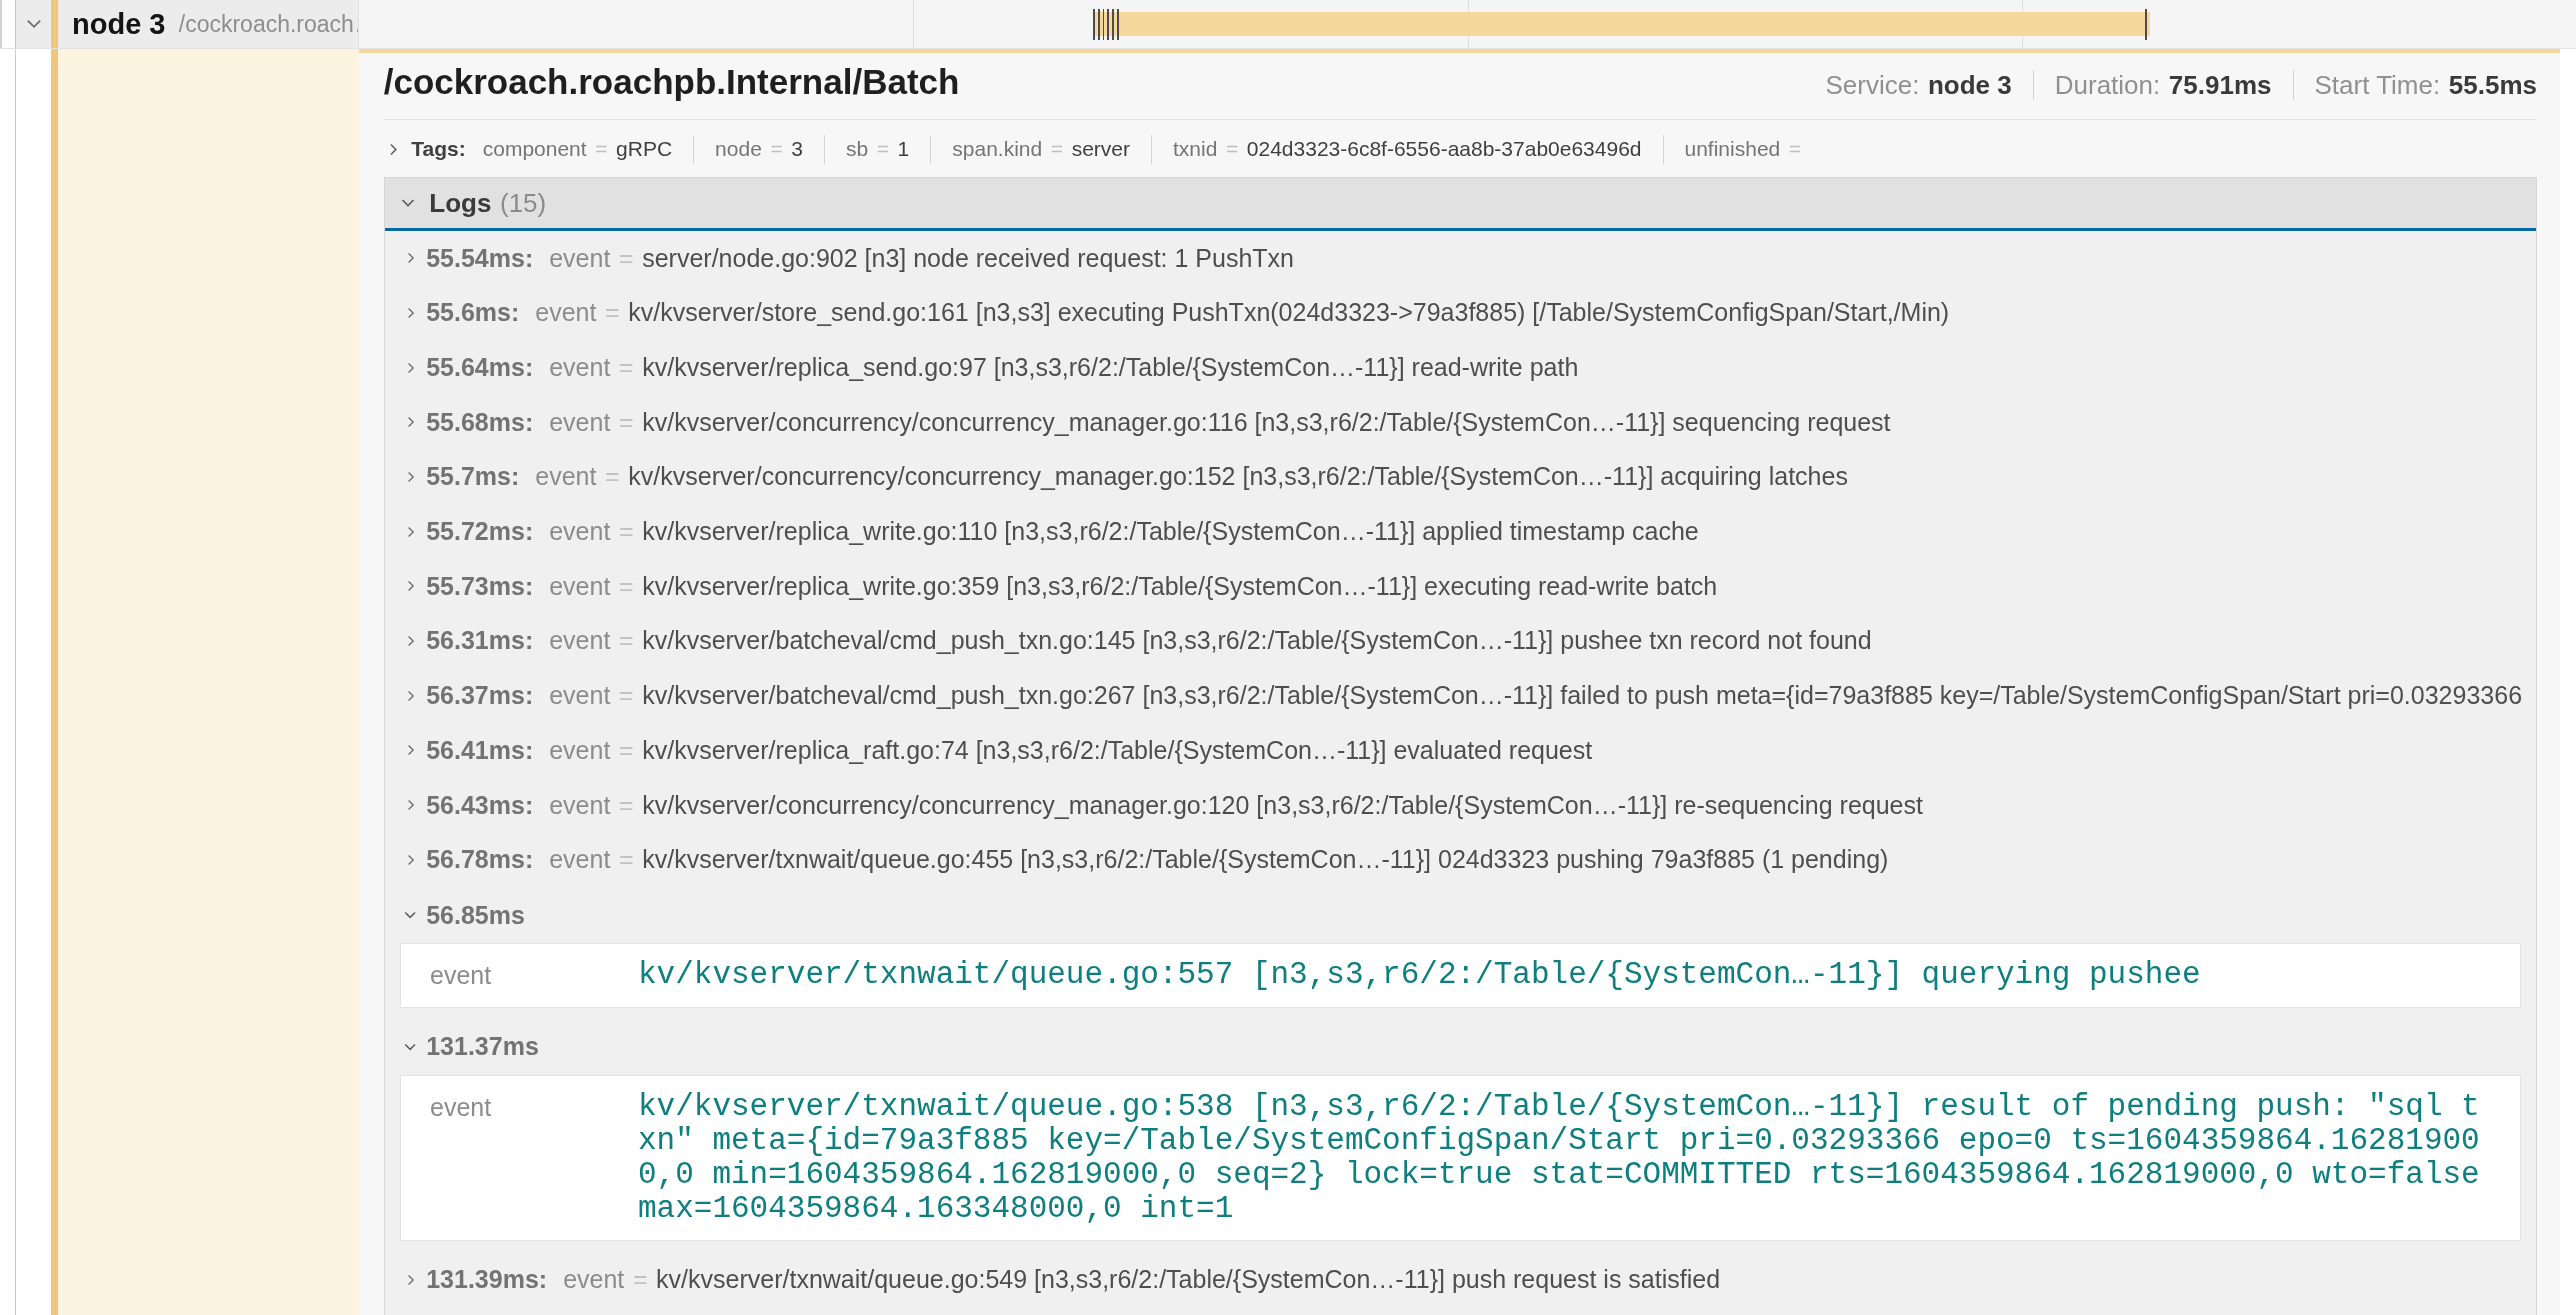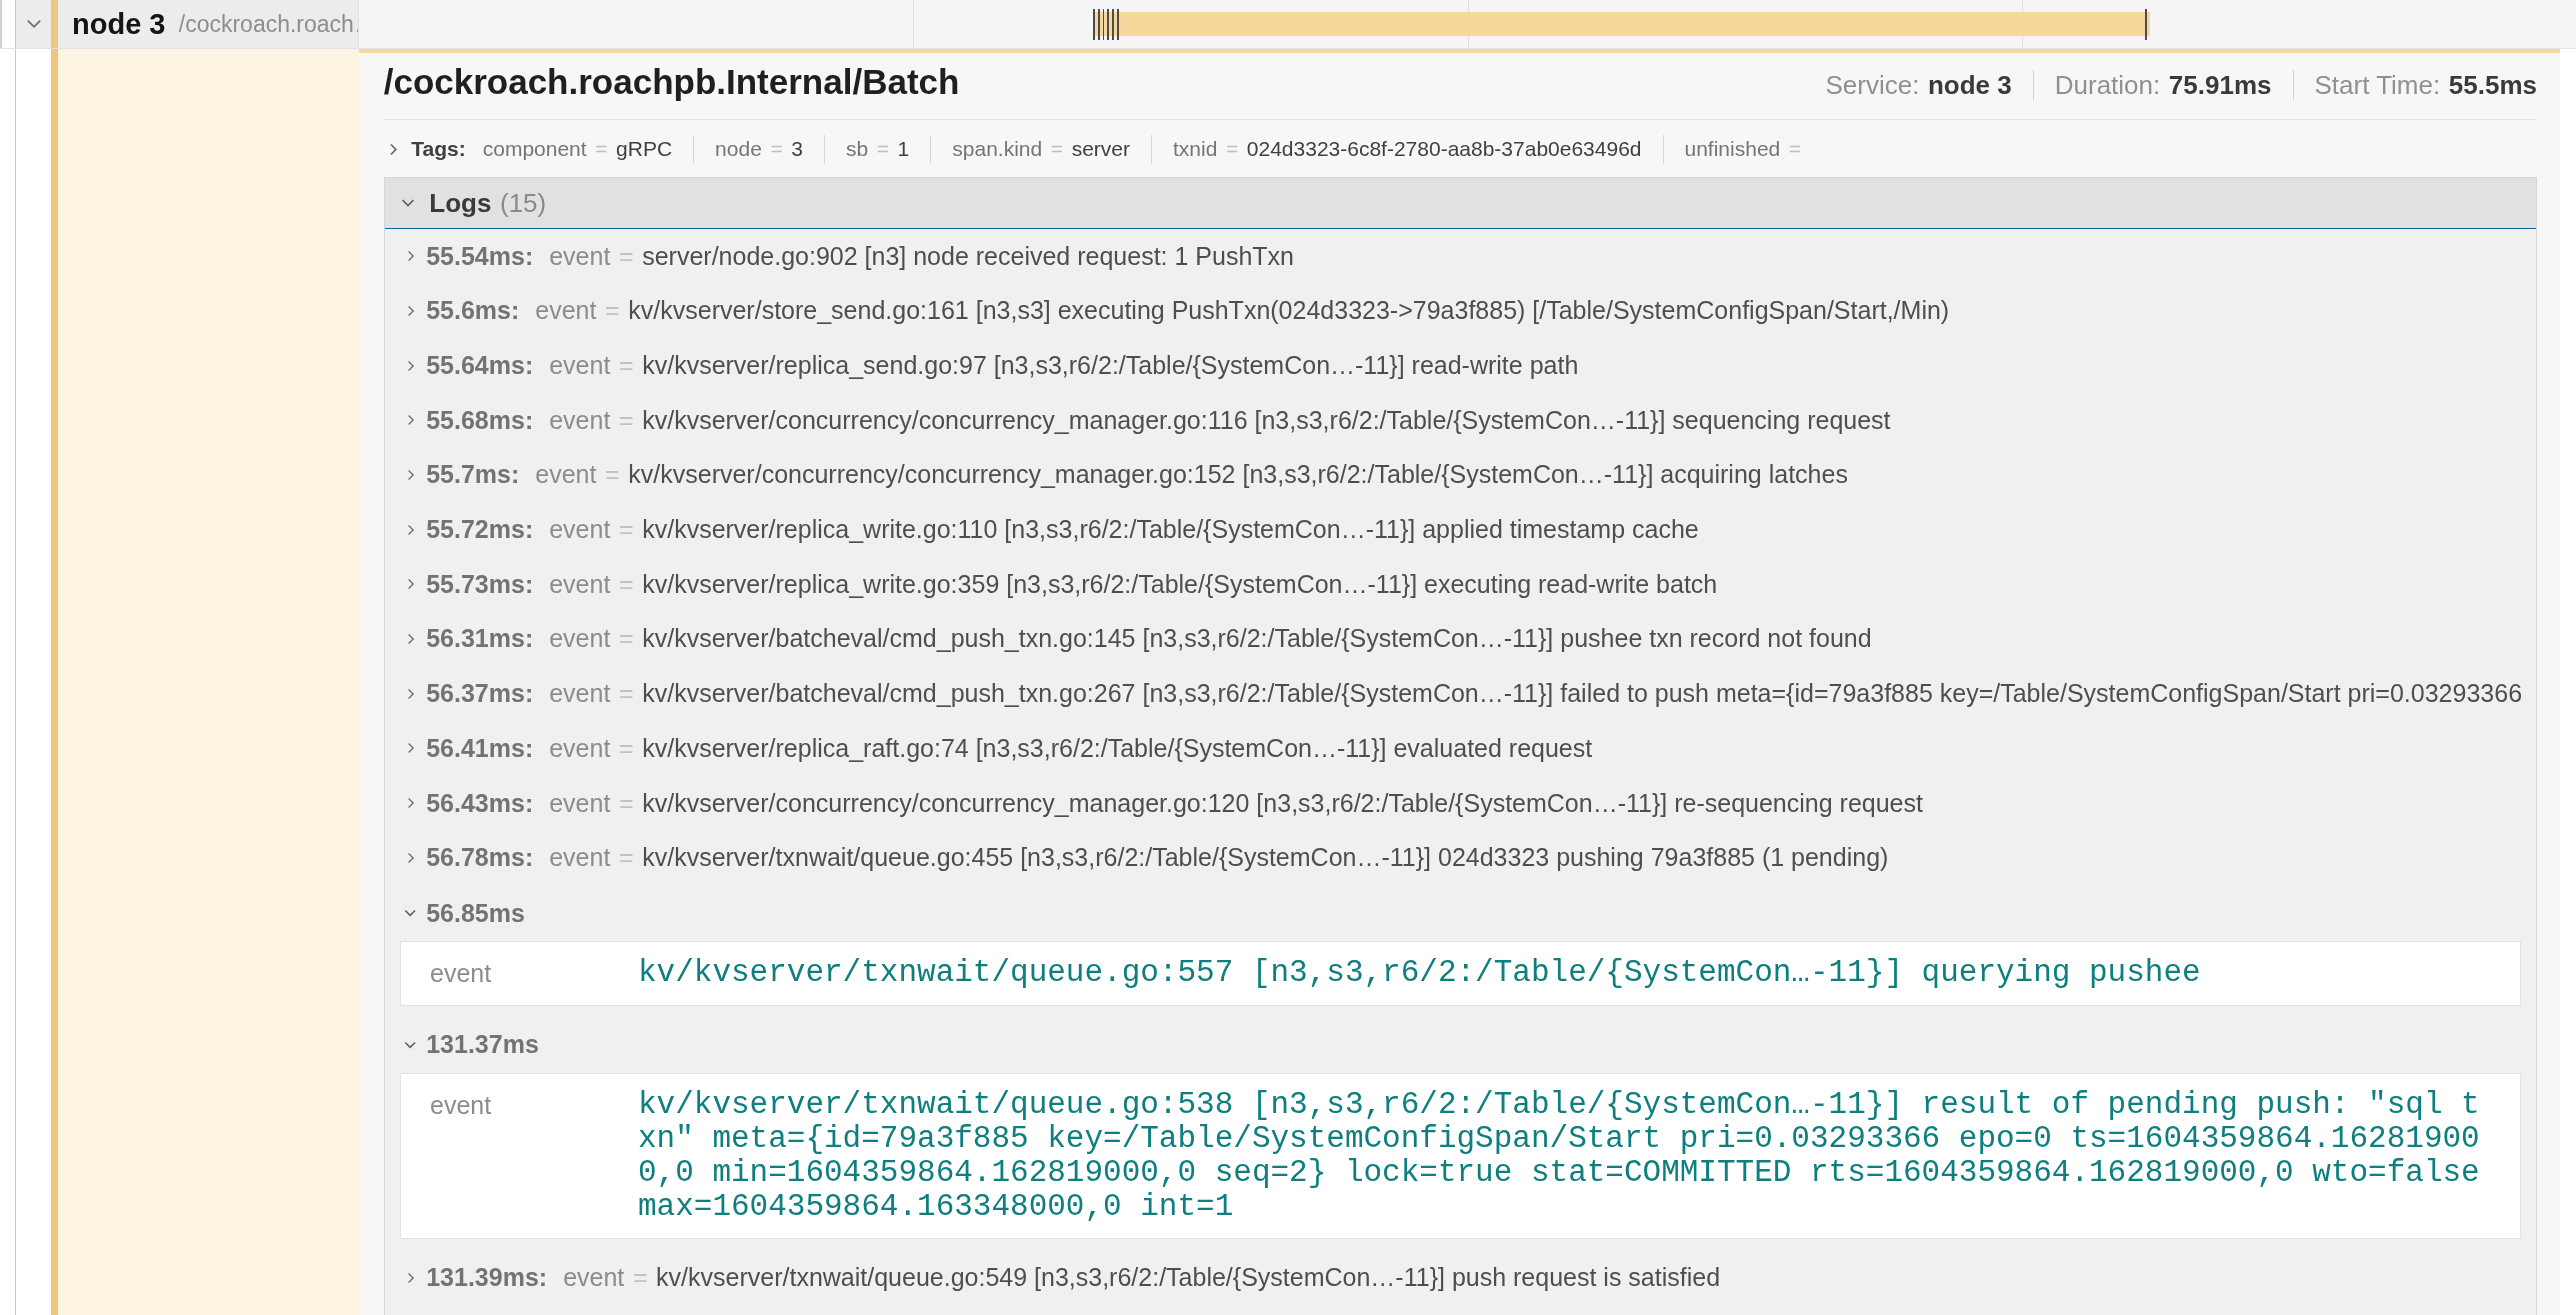--- a/index.html
+++ b/index.html
@@ -33,21 +33,21 @@
   .meta-value{color:#3a3a3a;font-weight:bold;}
   .meta-sep{width:1px;height:30.5px;background:#d2d2d2;margin:0 21px;}
   .hr{height:1px;background:#e2e2e2;margin-top:17px;}
   .tags-row{display:flex;align-items:center;margin-top:15.3px;font-size:21px;padding-left:1.9px;}
   .tags-label{font-weight:bold;color:#404040;margin:0 17px 0 11.4px;}
   .tag-key{color:#757575;}
   .tag-eq{color:#bfbfbf;margin:0 8.6px;}
   .tag-val{color:#3f3f3f;}
   .tag-sep{width:1px;height:29px;background:#d6d6d6;margin:0 21px;}
   .logs-box{margin-top:13.3px;border:1px solid #d6d6d6;background:#f0f0f0;}
-  .logs-header{height:50px;background:#e1e1e1;display:flex;align-items:center;padding-left:15.3px;font-size:26px;border-bottom:1px solid #0369a1;}
+  .logs-header{height:50px;background:#e1e1e1;display:flex;align-items:center;padding-left:15.3px;font-size:26px;border-bottom:3px solid #0369a1;}
   .logs-title{font-weight:bold;color:#3a3a3a;margin-left:13.3px;}
   .logs-count{color:#8a8a8a;margin-left:8.6px;font-weight:normal;}
   .log-row{display:flex;align-items:center;padding:12.4px 15.3px 13.3px 9.5px;font-size:25px;white-space:nowrap;overflow:hidden;}
   .lr-chevron{flex:none;width:32px;display:flex;justify-content:center;}
   .lr-time{font-weight:bold;color:#737373;margin-right:16px;text-align:center;}
   .lr-key{color:#8c8c8c;margin-right:8.6px;}
   .lr-eq{color:#c2c2c2;margin-right:8.6px;}
   .lr-msg{color:#4e4e4e;overflow:hidden;flex:1;}
   .sub-header{display:flex;align-items:center;padding:13.3px 15.3px 7.6px 9.5px;font-size:25px;}
   .event-box{background:#fff;border:1px solid #e3e3e3;margin:5.7px 15.3px 11.4px 15.3px;padding:14.3px 40px 14.3px 29px;display:flex;align-items:flex-start;}
@@ -125,21 +125,21 @@
           <span class="tag-key">sb</span>
           <span class="tag-eq">=</span>
           <span class="tag-val">1</span>
           <span class="tag-sep"></span>
           <span class="tag-key">span.kind</span>
           <span class="tag-eq">=</span>
           <span class="tag-val">server</span>
           <span class="tag-sep"></span>
           <span class="tag-key">txnid</span>
           <span class="tag-eq">=</span>
-          <span class="tag-val">024d3323-6c8f-2780-aa8b-37ab0e63496d</span>
+          <span class="tag-val">024d3323-6c8f-6556-aa8b-37ab0e63496d</span>
           <span class="tag-sep"></span>
           <span class="tag-key">unfinished</span>
           <span class="tag-eq">=</span>
           <span class="tag-val"></span>
         </span>
     </div>
 
     <div class="logs-box">
       <div class="logs-header">
         <svg width="16" height="16" viewBox="0 0 16 16">

